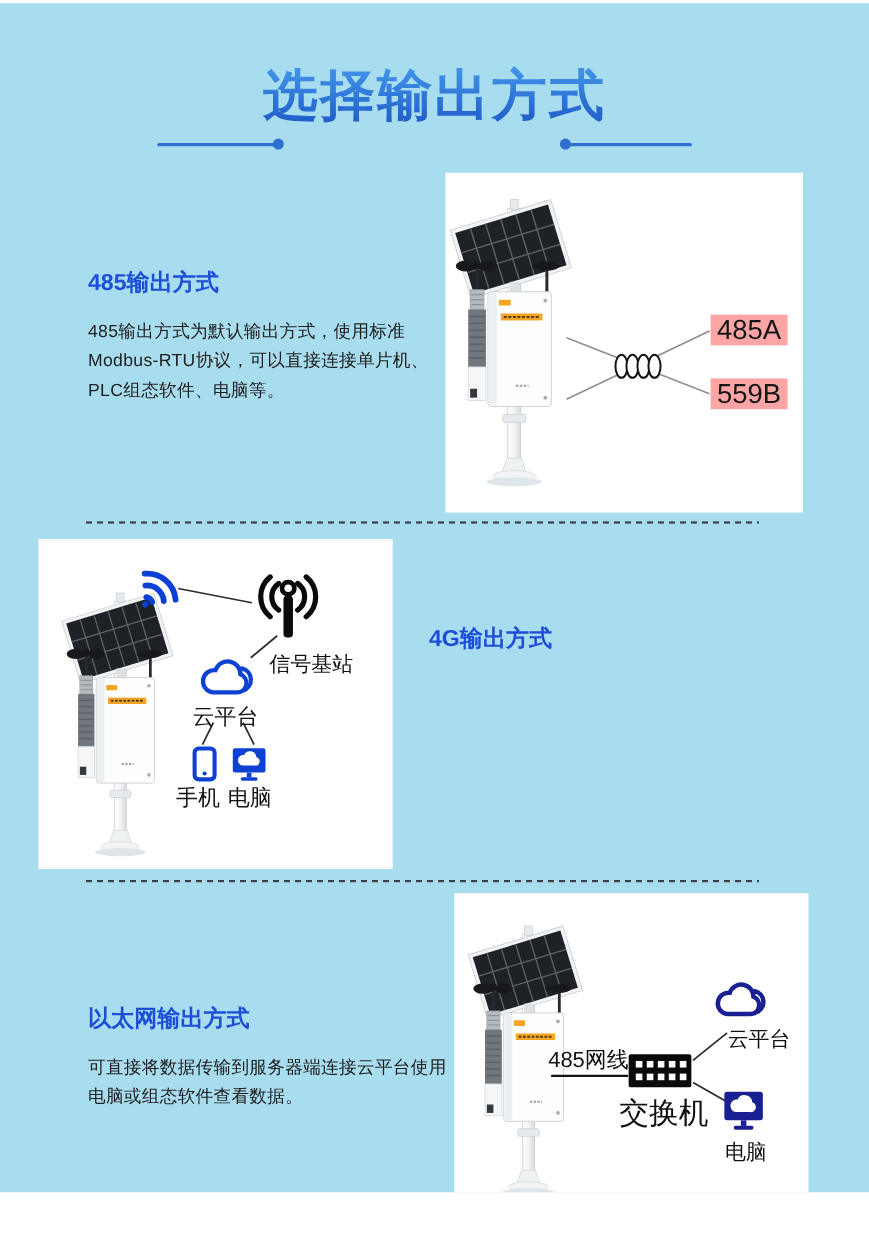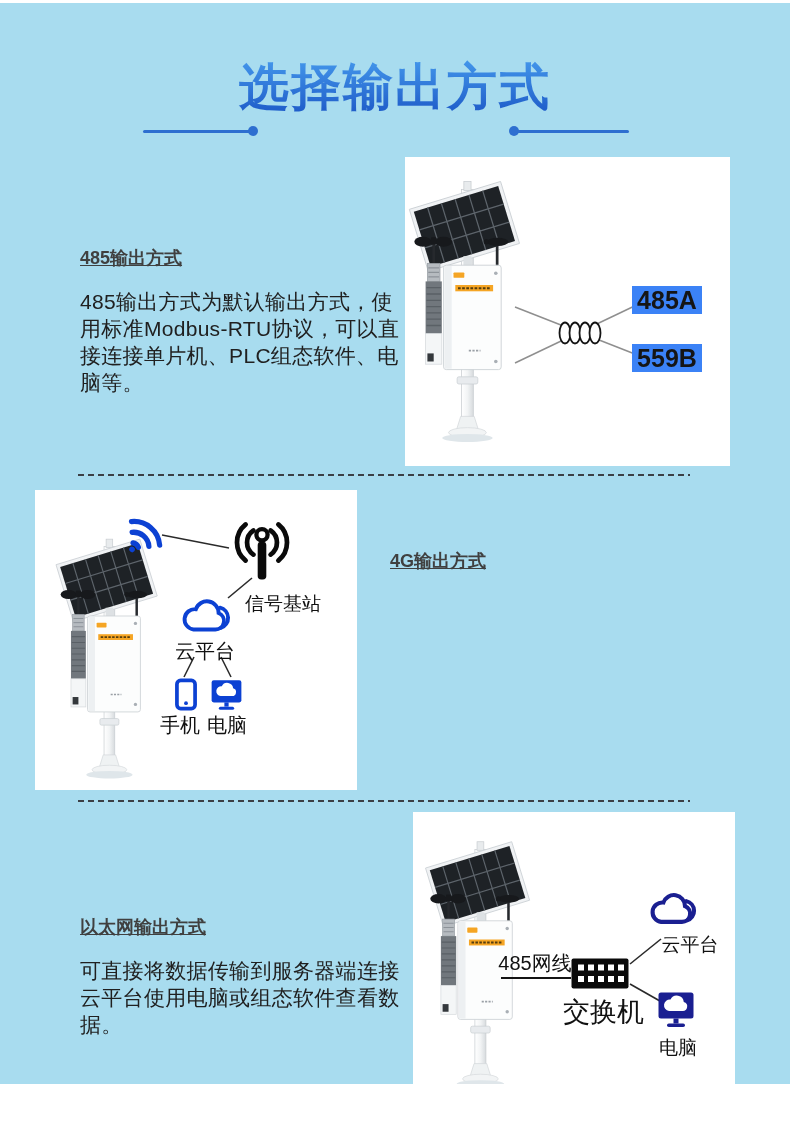--- a/index.html
+++ b/index.html
@@ -24,24 +24,24 @@
   }
   .sub-line{position:absolute;top:130px;height:3px;background:#2e6fd0;border-radius:2px;}
   .sub-line.left{left:143px;width:108px;}
   .sub-line.right{left:517px;width:112px;}
   .sub-dot{position:absolute;top:126px;width:10px;height:10px;border-radius:50%;background:#2e6fd0;}
   .sub-dot.left{left:248px;}
   .sub-dot.right{left:509px;}
 
   
   .txtblock{position:absolute;color:#202020;}
-  .txtblock .heading{font-size:18px;font-weight:bold;color:#404040;line-height:30px;text-decoration:underline;}
-  .txtblock .body{margin-top:15px;font-size:21px;line-height:27px;letter-spacing:0.3px;}
+  .txtblock .heading{font-size:21px;font-weight:bold;color:#1d4ed8;line-height:30px;}
+  .txtblock .body{margin-top:15px;font-size:16px;line-height:27px;letter-spacing:0.3px;}
   #text1{left:80px;top:243px;width:326px;}
-  #text2{left:390px;top:546px;width:338px;}
+  #text2{left:390px;top:566px;width:338px;}
   #text3{left:80px;top:912px;width:338px;}
 
   
   .panel{position:absolute;background:#ffffff;}
   #panel1{left:405px;top:157px;width:325px;height:309px;}
   #panel2{left:35px;top:490px;width:322px;height:300px;}
   #panel3{left:413px;top:812px;width:322px;height:305px;}
 
   .dash{
     position:absolute;left:78px;width:612px;height:2px;
@@ -50,22 +50,22 @@
   #dash1{top:474px;}
   #dash2{top:800px;}
 
   .station{position:absolute;overflow:visible;}
   .overlay{position:absolute;left:0;top:0;width:100%;height:100%;overflow:visible;}
   .icon{position:absolute;overflow:visible;}
 
   .diagram-label{position:absolute;color:#111;font-weight:500;text-align:center;white-space:nowrap;}
 
   .lab485{
-    position:absolute;left:227px;width:70px;height:28px;background:#3b82f6;
-    color:#151515;font-size:25px;line-height:28px;text-align:center;font-weight:700;
+    position:absolute;left:241px;width:70px;height:28px;background:#fca5a5;
+    color:#151515;font-size:25px;line-height:28px;text-align:center;font-weight:400;
   }
   #lab485a{top:129px;}
   #lab485b{top:187px;}
 
   
   .p2-wifi{left:82px;top:16px;width:56px;height:56px;}
   .p2-base{left:196px;top:28px;width:62px;height:68px;}
   .p2-cloud{left:142px;top:106px;width:58px;height:42px;}
   .p2-phone{left:139px;top:188px;width:24px;height:33px;}
   .p2-computer{left:175px;top:189px;width:33px;height:34px;}

